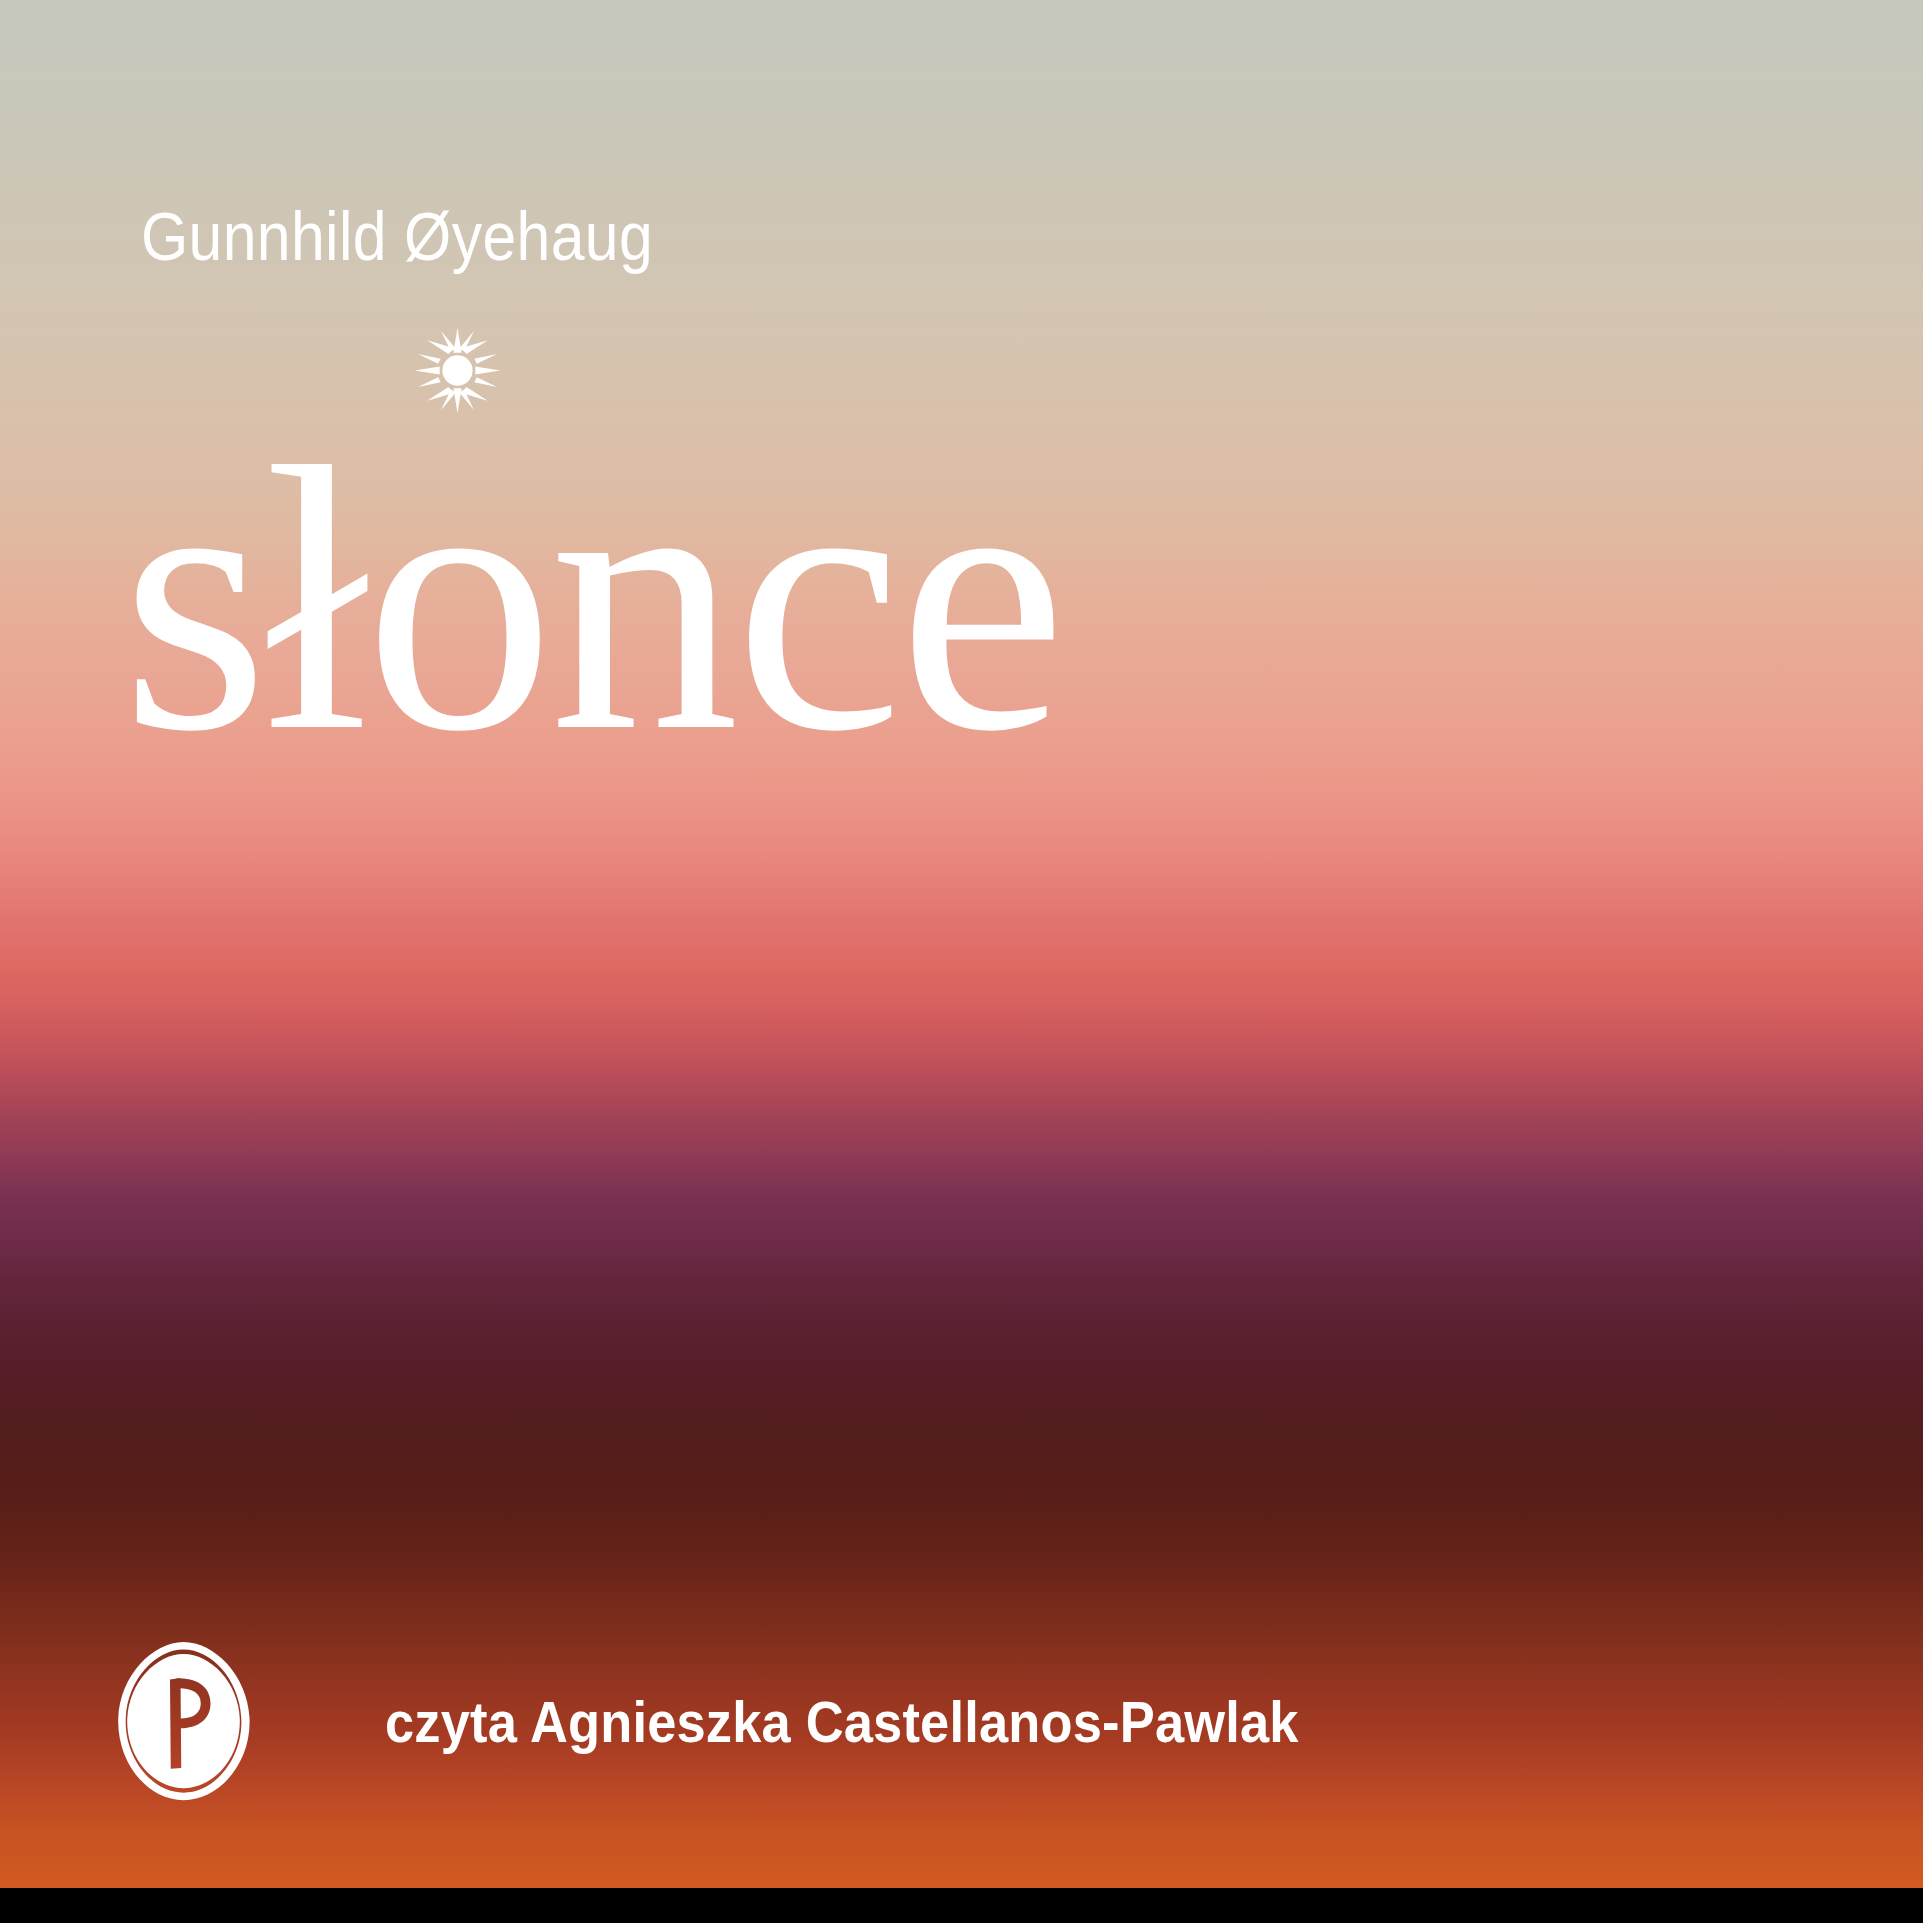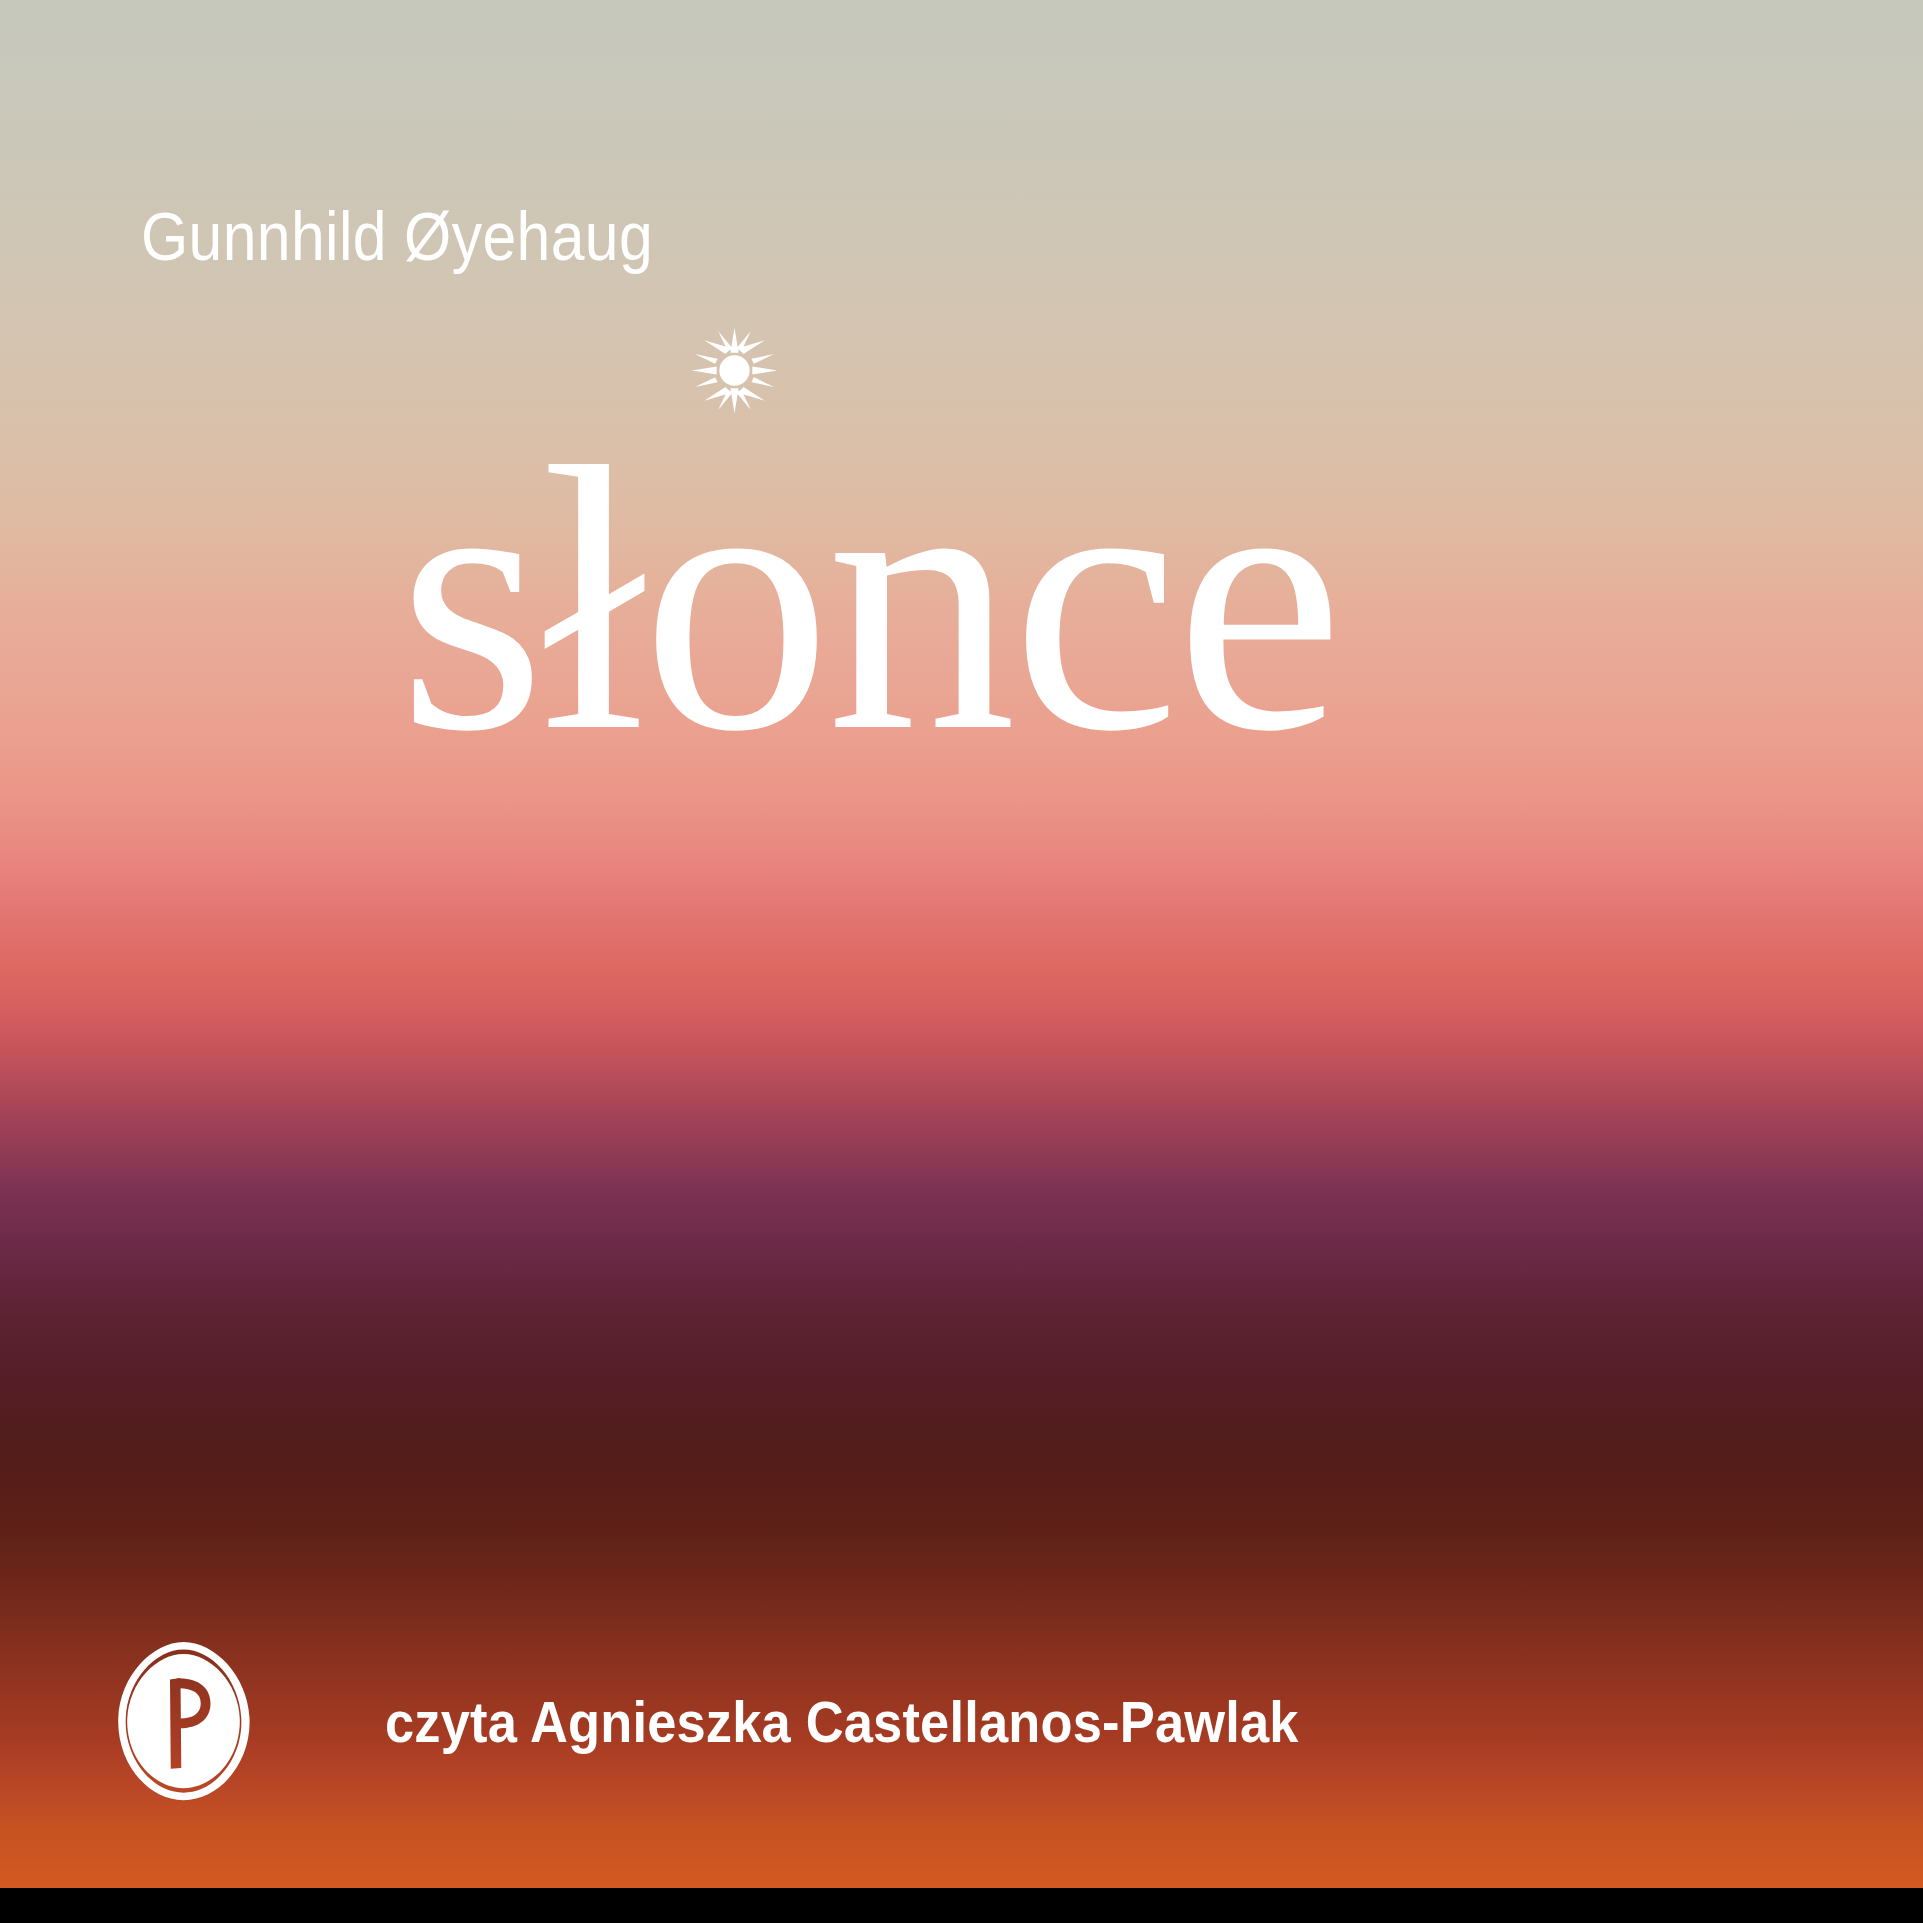--- a/index.html
+++ b/index.html
@@ -100,21 +100,20 @@
     font-size: 379px;
     margin-left: 19.5px;
   }
 
   
   .title-line-2 {
     position: relative;
     font-size: 379px;
     margin-top: -25.6px;
     margin-left: 8px;
-    text-align: center;
   }
 
   .title-line-2 .sun-wrap {
     position: relative;
     display: inline-block;
   }
 
   
   .sun-icon {
     position: absolute;

